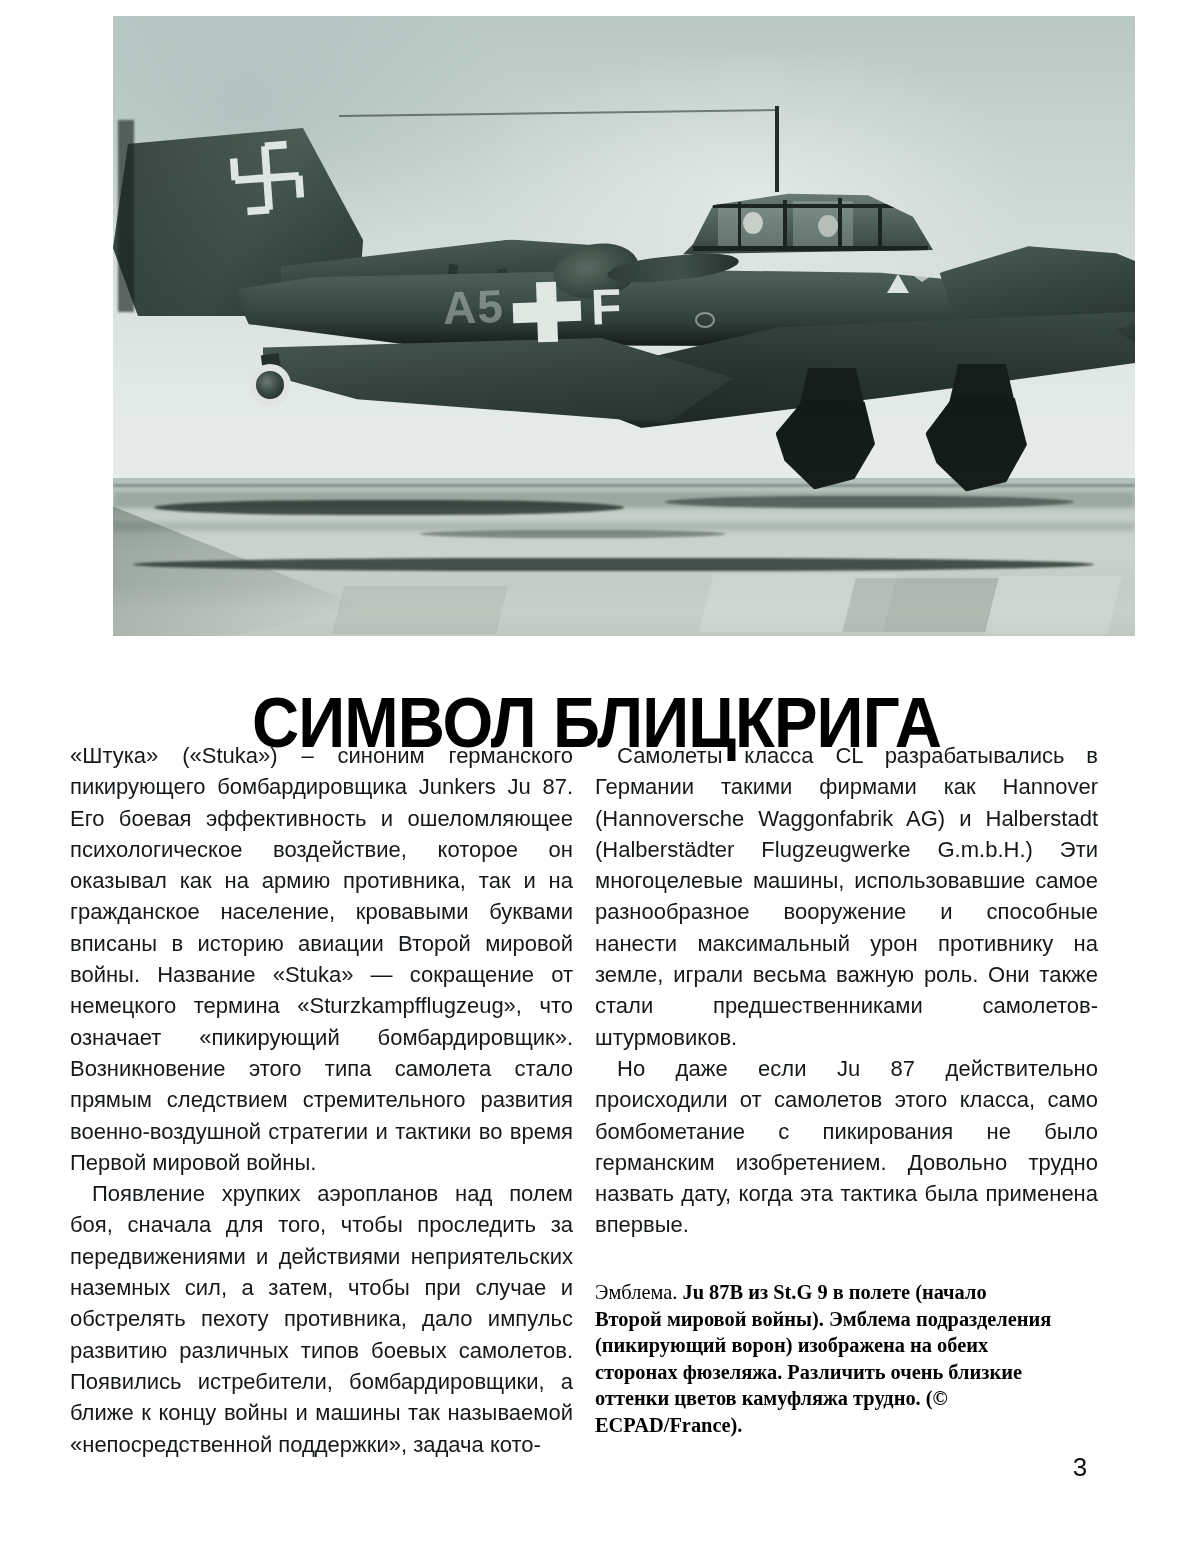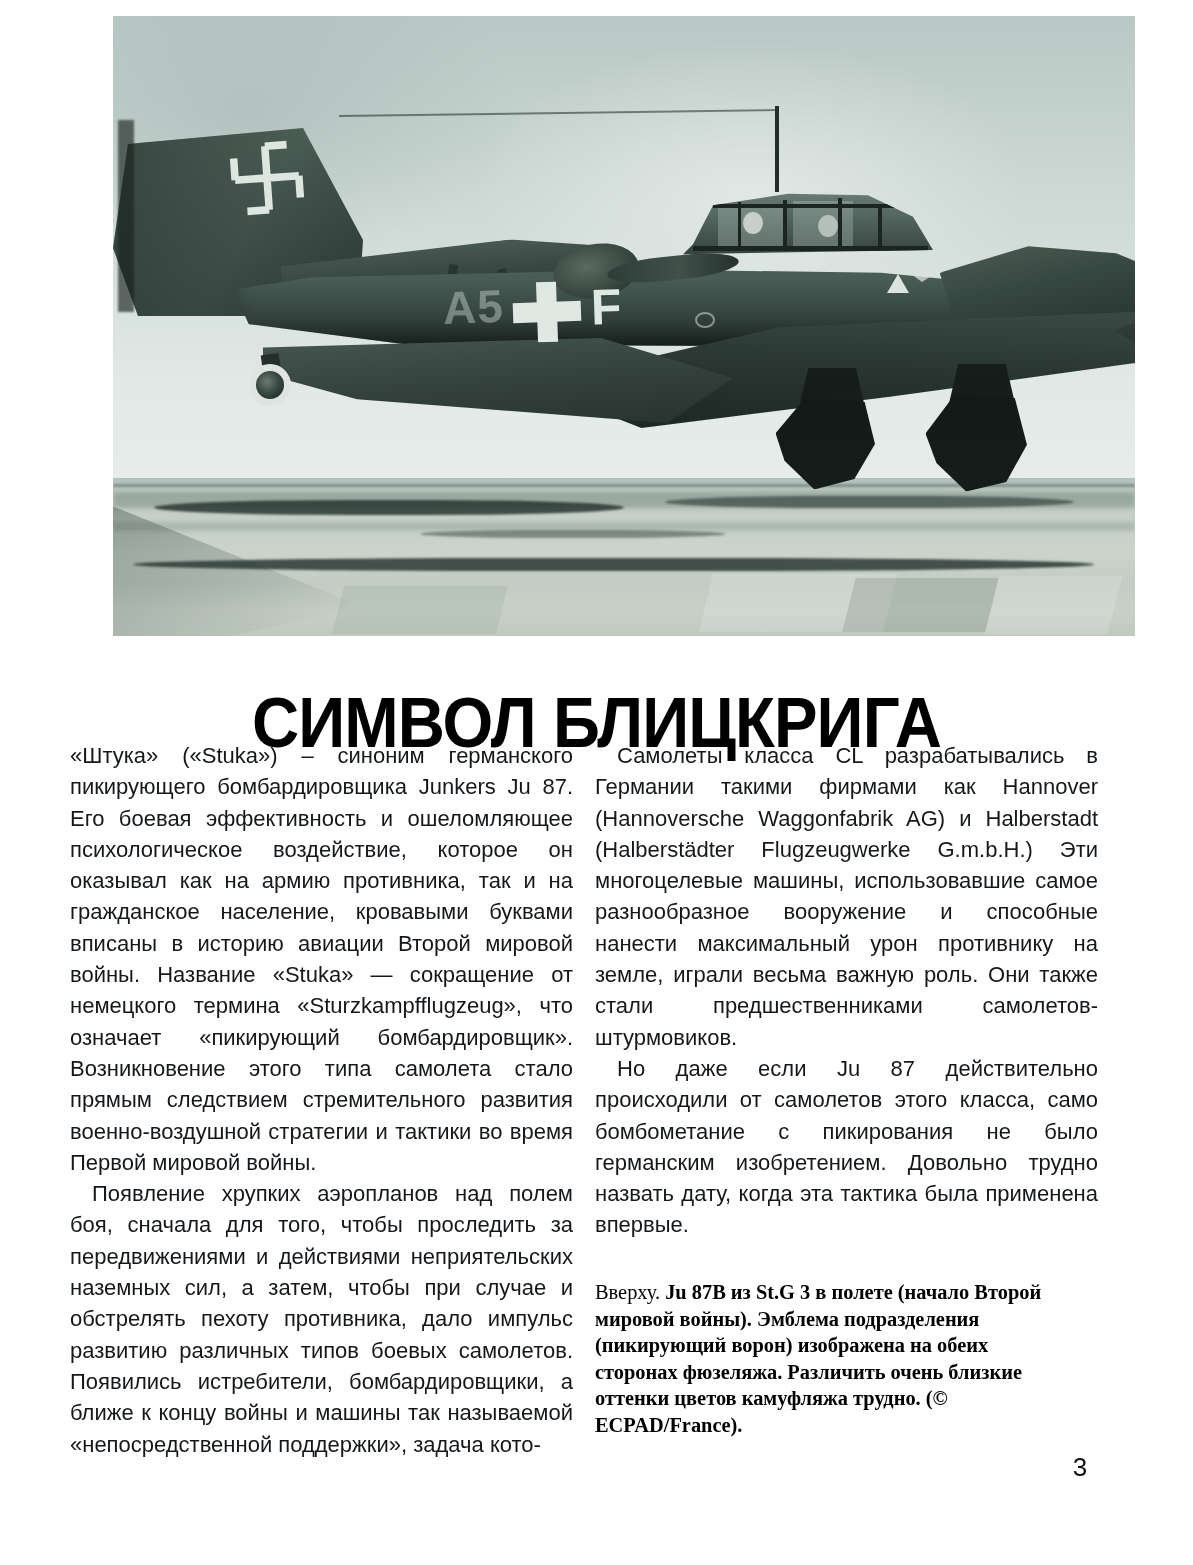--- a/index.html
+++ b/index.html
@@ -547,16 +547,16 @@
   <p class="no-indent">«Штука» («Stuka») – синоним германского пикирующего бомбардировщика Junkers Ju 87. Его боевая эффективность и ошеломляющее психологическое воздействие, которое он оказывал как на армию противника, так и на гражданское население, кровавыми буквами вписаны в историю авиации Второй мировой войны. Название «Stuka» — сокращение от немецкого термина «Sturzkampfflugzeug», что означает «пикирующий бомбардировщик». Возникновение этого типа самолета стало прямым следствием стремительного развития военно-воздушной стратегии и тактики во время Первой мировой войны.</p>
   <p>Появление хрупких аэропланов над полем боя, сначала для того, чтобы проследить за передвижениями и действиями неприятельских наземных сил, а затем, чтобы при случае и обстрелять пехоту противника, дало импульс развитию различных типов боевых самолетов. Появились истребители, бомбардировщики, а ближе к концу войны и машины так называемой «непосредственной поддержки», задача кото-</p>
 </div>
 
 <div class="col col-right">
   <p>Самолеты класса CL разрабатывались в Германии такими фирмами как Hannover (Hannoversche Waggonfabrik AG) и Halberstadt (Halberstädter Flugzeugwerke G.m.b.H.) Эти многоцелевые машины, использовавшие самое разнообразное вооружение и способные нанести максимальный урон противнику на земле, играли весьма важную роль. Они также стали предшественниками самолетов-штурмовиков.</p>
   <p>Но даже если Ju 87 действительно происходили от самолетов этого класса, само бомбометание с пикирования не было германским изобретением. Довольно трудно назвать дату, когда эта тактика была применена впервые.</p>
 </div>
 
 <div class="caption">
-  <span class="lead">Вверху.</span><span> Ju 87B из St.G 3 в полете (начало Второй мировой войны). Эмблема подразделения (пикирующий ворон) изображена на обеих сторонах фюзеляжа. Различить очень близкие оттенки цветов камуфляжа трудно. (© ECPAD/France).</span>
+  <span class="lead">Эмблема.</span><span> Ju 87B из St.G 9 в полете (начало Второй мировой войны). Эмблема подразделения (пикирующий ворон) изображена на обеих сторонах фюзеляжа. Различить очень близкие оттенки цветов камуфляжа трудно. (© ECPAD/France).</span>
 </div>
 
 <div class="page-number">3</div>
 
 </body></html>

